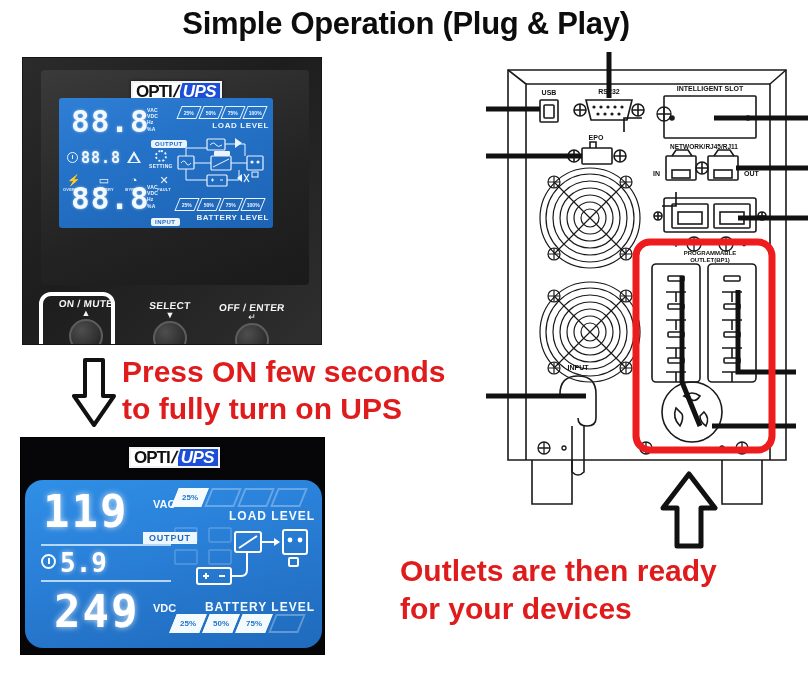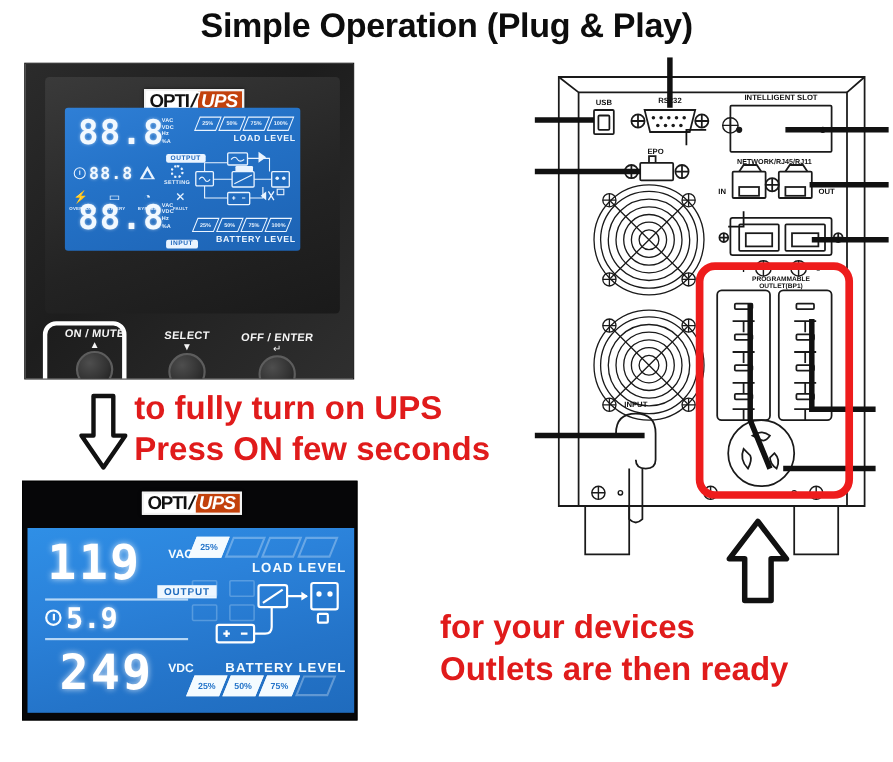--- a/index.html
+++ b/index.html
@@ -44,21 +44,21 @@
     background:#ffffff; color:#111; font-weight:bold; font-size:17px;
     padding: 0 2px 0 3px; line-height: 17px;
     font-family: "Liberation Sans", sans-serif; letter-spacing:-1px;
     display:flex; align-items:center;
   }
   .logo-badge .lg-slash {
     background:#ffffff; color:#111; font-weight:bold; font-size:17px;
     display:flex;align-items:center; transform: skewX(-16deg); width:6px;
   }
   .logo-badge .lg-b {
-    background:#c2410c; color:#ffffff; font-weight:bold; font-style:italic;
+    background:#1d4ed8; color:#ffffff; font-weight:bold; font-style:italic;
     font-size:17px; padding:0 4px 0 3px; line-height:17px;
     font-family:"Liberation Sans", sans-serif; letter-spacing:-0.5px;
     display:flex; align-items:center;
   }
 
   
   .lcd {
     position: absolute; left: 36px; top: 40px; width: 214px; height: 130px;
     background: linear-gradient(160deg,#2f7fd6 0%,#2472c7 40%,#1d63b4 100%);
     border-radius: 3px;
@@ -178,21 +178,21 @@
 
   
   .active-photo {
     position:absolute; left:20px; top:437px; width:305px; height:218px;
     background:#060608; border:1px solid #000; overflow:hidden;
   }
   .active-logo { position:absolute; left:108px; top:9px; }
   .lcd2 {
     position:absolute; left:4px; top:42px; width:297px; height:168px;
     background: linear-gradient(165deg,#2f8fe6 0%,#2b82da 35%,#2474c9 70%,#1f6bbd 100%);
-    color:#f4fbff; overflow:hidden;
+    color:#f4fbff; overflow:hidden;border-radius:18px;
   }
   .lcd2 .seg-big {
     position:absolute;
     font-family:"DejaVu Sans Mono", monospace; font-weight:bold;
     color:#ffffff; text-shadow:0 0 6px rgba(255,255,255,.75);
     letter-spacing:2px;
   }
   .lcd2 .v-top { left:18px; top:6px; font-size:44px; }
   .lcd2 .v-bot { left:29px; top:106px; font-size:44px; }
   .lcd2 .u-top { position:absolute; left:128px; top:18px; font-size:11px; font-weight:bold; }
@@ -394,22 +394,22 @@
     </div>
   </div>
 
   <div class="arrow-down">
     <svg viewBox="0 0 44 72" fill="#ffffff" stroke="#111" stroke-width="4" stroke-linejoin="round">
       <path d="M13 3 h18 v36 h11 L22 68 L2 39 h11 z"></path>
     </svg>
   </div>
 
   <div class="red-text-1">
+    <div>Press ON few seconds</div>
     <div>to fully turn on UPS</div>
-    <div>Press ON few seconds</div>
   </div>
 
   <div class="active-photo">
     <div class="logo-badge active-logo">
       <span class="lg-a">OPTI</span>
       <span class="lg-slash">/</span>
       <span class="lg-b">UPS</span>
     </div>
 
     <div class="lcd2">
@@ -712,17 +712,17 @@
     </svg>
   </div>
 
   <div class="arrow-up">
     <svg viewBox="0 0 58 80" fill="#ffffff" stroke="#111" stroke-width="5" stroke-linejoin="round">
       <path d="M29 4 L55 38 H41 v38 H17 V38 H3 z"></path>
     </svg>
   </div>
 
   <div class="red-text-2">
+    <div>Outlets are then ready</div>
     <div>for your devices</div>
-    <div>Outlets are then ready</div>
   </div>
 
 </div>
 
 </body></html>

